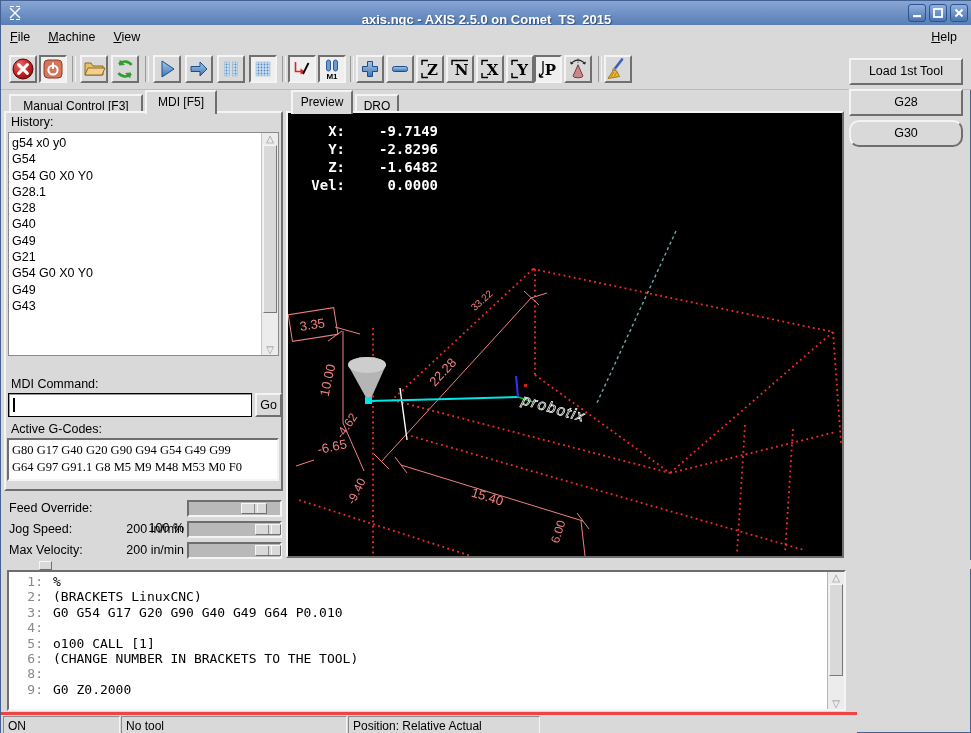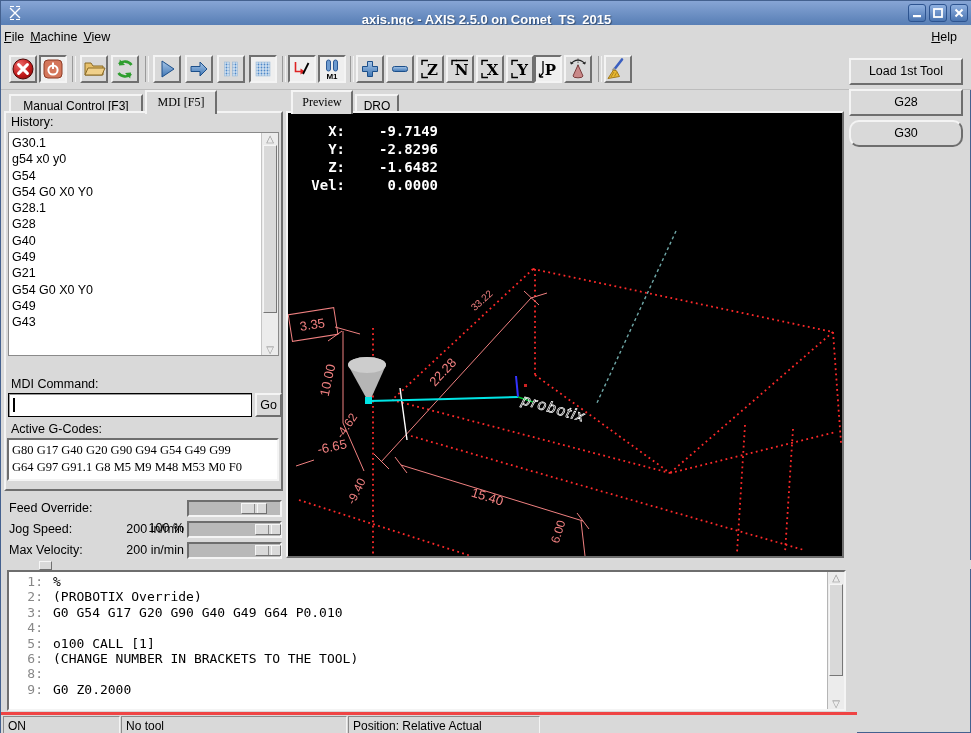--- a/index.html
+++ b/index.html
@@ -11,35 +11,35 @@
     background:linear-gradient(#87a5d5,#5c82b8 60%,#4970ab);display:flex;align-items:center;}
   .wicon{position:absolute;left:6px;top:4px;width:16px;height:16px;}
   .title{flex:1;text-align:center;color:#fff;font-weight:bold;font-size:13px;
     text-shadow:1px 1px 1px rgba(0,0,0,.4);}
   .wbtns{position:absolute;right:4px;top:3px;display:flex;gap:3px;}
   .wbtn{width:18px;height:18px;border-radius:3px;border:1px solid #2d5490;box-sizing:border-box;
     background:linear-gradient(#8fb0e0,#4a74b0);display:flex;align-items:center;justify-content:center;}
   
   .menubar{position:absolute;left:0;top:24px;width:971px;height:24px;background:#d9d9d9;
     display:flex;align-items:center;border-bottom:1px solid #c2c2c2;}
-  .menu-item{padding:3px 3px;}
+  .menu-item{padding:3px 9px;}
   .menu-help{position:absolute;right:6px;padding:3px 9px;}
   
   .toolbar{position:absolute;left:0;top:48px;width:971px;height:40px;background:#d9d9d9;
     border-bottom:1px solid #bdbdbd;}
   .tbtn{position:absolute;top:6px;width:28px;height:28px;box-sizing:border-box;
     border:2px solid;border-color:#f4f4f4 #707070 #707070 #f4f4f4;background:#d9d9d9;
     display:flex;align-items:center;justify-content:center;}
   .tbtn.pressed{border-color:#707070 #f4f4f4 #f4f4f4 #707070;background:#efefef;}
   .tsep{position:absolute;top:7px;width:2px;height:26px;border-left:1px solid #9a9a9a;border-right:1px solid #f2f2f2;}
   .vletter{font-family:"DejaVu Serif",serif;font-weight:bold;font-size:15px;}
   .sunken{border:2px solid;border-color:#6e6e6e #f4f4f4 #f4f4f4 #6e6e6e;background:#fff;box-sizing:border-box;}
   .tab{position:absolute;box-sizing:border-box;background:#d9d9d9;text-align:center;
     border:2px solid;border-color:#f4f4f4 #6e6e6e transparent #f4f4f4;padding-top:3px;font-size:12px;}
-  .tab.active{z-index:4;border-bottom:none;font-family:Liberation Serif, serif;}
+  .tab.active{z-index:4;border-bottom:none;}
   .tab.inactive{z-index:0;height:19px;}
   .frame{position:absolute;box-sizing:border-box;background:#d9d9d9;z-index:1;
     border:2px solid;border-color:#f4f4f4 #6e6e6e #6e6e6e #f4f4f4;}
   .lbl{position:absolute;font-size:12.5px;}
   
   .hist-box{position:absolute;left:7px;top:131px;width:271px;height:224px;background:#fff;
     border:1px solid #8a8a8a;box-sizing:border-box;z-index:2;}
   .hist-list{position:absolute;left:3px;top:2px;right:18px;bottom:2px;overflow:hidden;font-size:12.5px;}
   .hist-item{line-height:16.3px;white-space:pre;}
   .vscroll{position:absolute;right:0;top:0;bottom:0;width:16px;background:#ececec;border-left:1px solid #c5c5c5;}
@@ -271,21 +271,20 @@
   <div class="btn" style="left:848px;top:88px;width:114px;height:27px;line-height:23px;">G28</div>
   <div class="btn" style="left:848px;top:119px;width:114px;height:27px;line-height:23px;border-radius:10px;">G30</div>
 
   <div class="tab inactive" style="left:8px;top:93px;width:134px;">Manual Control [F3]</div>
   <div class="tab active" style="left:144px;top:89px;width:72px;height:24px;">MDI [F5]</div>
   <div class="frame" style="left:3px;top:110px;width:279px;height:380px;"></div>
 
   <span class="lbl" style="left:10px;top:114px;z-index:2;">History:</span>
   <div class="hist-box">
     <div class="hist-list">
-        <div class="hist-item">G30.1</div>
         <div class="hist-item">g54 x0 y0</div>
         <div class="hist-item">G54</div>
         <div class="hist-item">G54 G0 X0 Y0</div>
         <div class="hist-item">G28.1</div>
         <div class="hist-item">G28</div>
         <div class="hist-item">G40</div>
         <div class="hist-item">G49</div>
         <div class="hist-item">G21</div>
         <div class="hist-item">G54 G0 X0 Y0</div>
         <div class="hist-item">G49</div>
@@ -409,21 +408,21 @@
       <text x="274" y="420" transform="rotate(-72 274 420)" font-size="12" text-anchor="middle" class="dimtxt">6.00</text>
     </svg>
 
   <div class="sash">
       <div class="grip"></div>
     </div>
 
   <div class="code-frame">
     <div class="code-lines">
         <div class="code-line"><span class="ln">1:</span><span class="ct">%</span></div>
-        <div class="code-line"><span class="ln">2:</span><span class="ct">(PROBOTIX Override)</span></div>
+        <div class="code-line"><span class="ln">2:</span><span class="ct">(BRACKETS LinuxCNC)</span></div>
         <div class="code-line"><span class="ln">3:</span><span class="ct">G0 G54 G17 G20 G90 G40 G49 G64 P0.010</span></div>
         <div class="code-line"><span class="ln">4:</span><span class="ct"></span></div>
         <div class="code-line"><span class="ln">5:</span><span class="ct">o100 CALL [1]</span></div>
         <div class="code-line"><span class="ln">6:</span><span class="ct">(CHANGE NUMBER IN BRACKETS TO THE TOOL)</span></div>
         <div class="code-line"><span class="ln">8:</span><span class="ct"></span></div>
         <div class="code-line"><span class="ln">9:</span><span class="ct">G0 Z0.2000</span></div>
       </div>
     <div class="vscroll" style="border-left:1px solid #b5b5b5;">
       <div class="sarrow" style="top:0;">△</div>
       <div class="vthumb" style="top:12px;height:92px;"></div>

